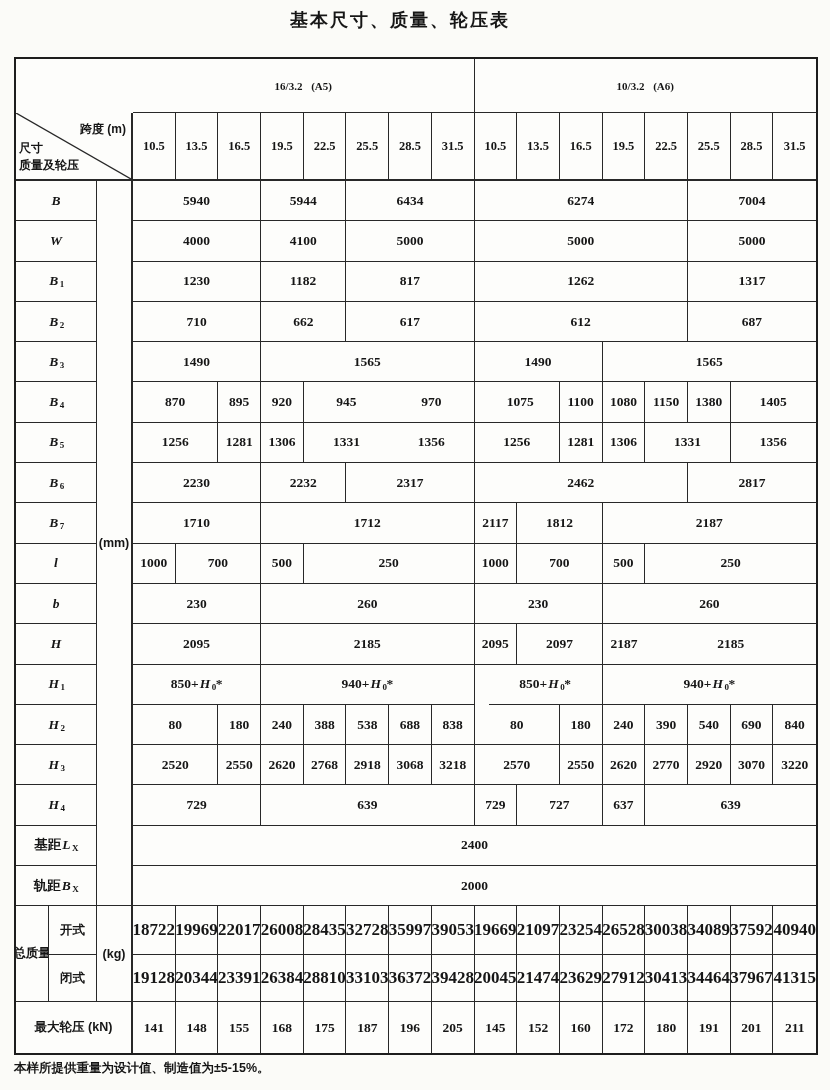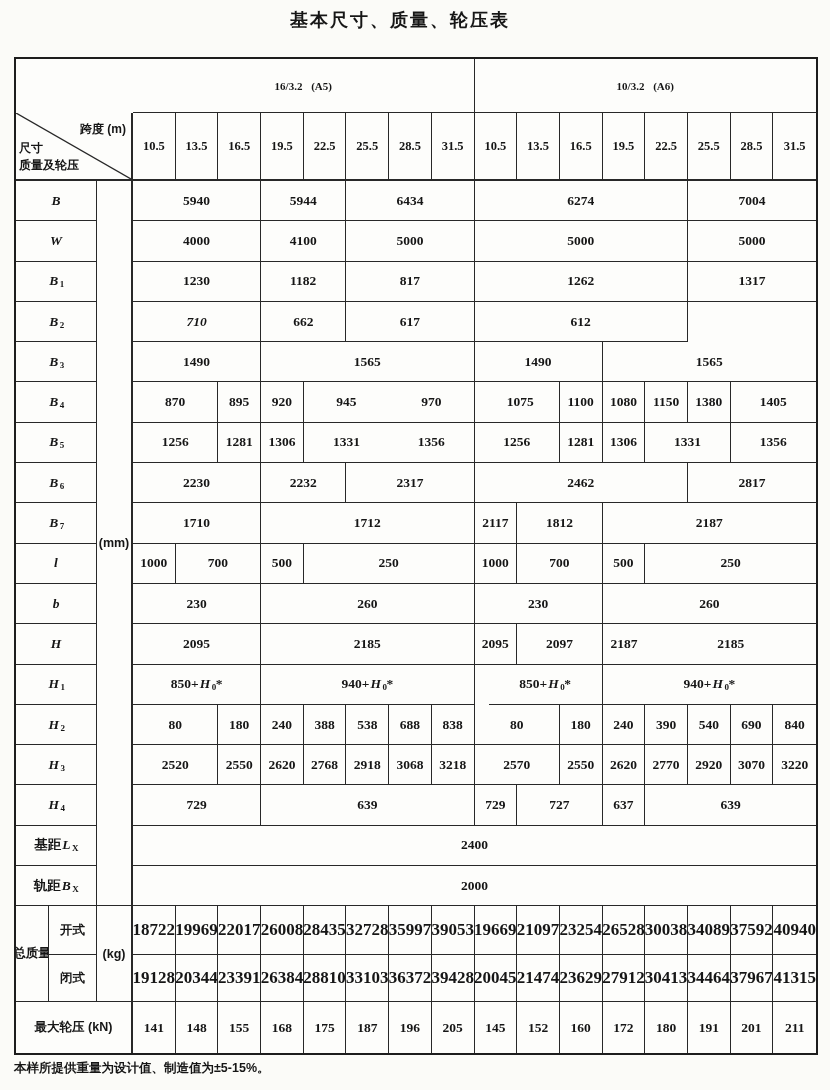--- a/index.html
+++ b/index.html
@@ -90,24 +90,25 @@
     </div>
     <div class="c" style="grid-area: 5 / 4 / span 1 / span 3;">1230</div>
     <div class="c" style="grid-area: 5 / 7 / span 1 / span 2;">1182</div>
     <div class="c" style="grid-area: 5 / 9 / span 1 / span 3;">817</div>
     <div class="c" style="grid-area: 5 / 12 / span 1 / span 5;">1262</div>
     <div class="c nr" style="grid-area: 5 / 17 / span 1 / span 3;">1317</div>
     <div class="c" style="grid-area: 6 / 1 / span 1 / span 2;">
       <i>B</i>
       <sub>2</sub>
     </div>
-    <div class="c" style="grid-area: 6 / 4 / span 1 / span 3; font-style: italic;">710</div>
+    <div class="c" style="grid-area: 6 / 4 / span 1 / span 3;">710</div>
     <div class="c" style="grid-area: 6 / 7 / span 1 / span 2;">662</div>
     <div class="c" style="grid-area: 6 / 9 / span 1 / span 3;">617</div>
     <div class="c" style="grid-area: 6 / 12 / span 1 / span 5;">612</div>
+    <div class="c nr" style="grid-area: 6 / 17 / span 1 / span 3;">687</div>
     <div class="c" style="grid-area: 7 / 1 / span 1 / span 2;">
       <i>B</i>
       <sub>3</sub>
     </div>
     <div class="c" style="grid-area: 7 / 4 / span 1 / span 3;">1490</div>
     <div class="c" style="grid-area: 7 / 7 / span 1 / span 5;">1565</div>
     <div class="c" style="grid-area: 7 / 12 / span 1 / span 3;">1490</div>
     <div class="c nr" style="grid-area: 7 / 15 / span 1 / span 5;">1565</div>
     <div class="c" style="grid-area: 8 / 1 / span 1 / span 2;">
       <i>B</i>

